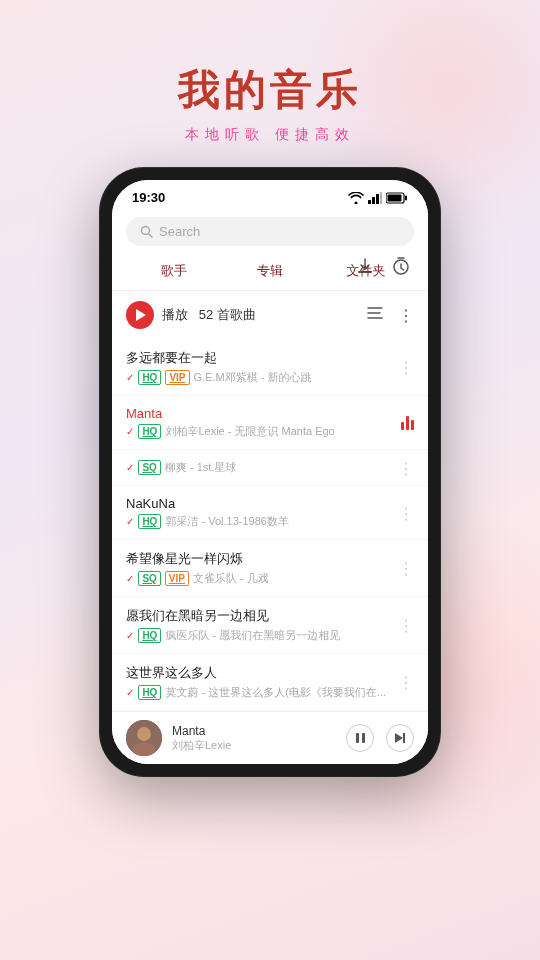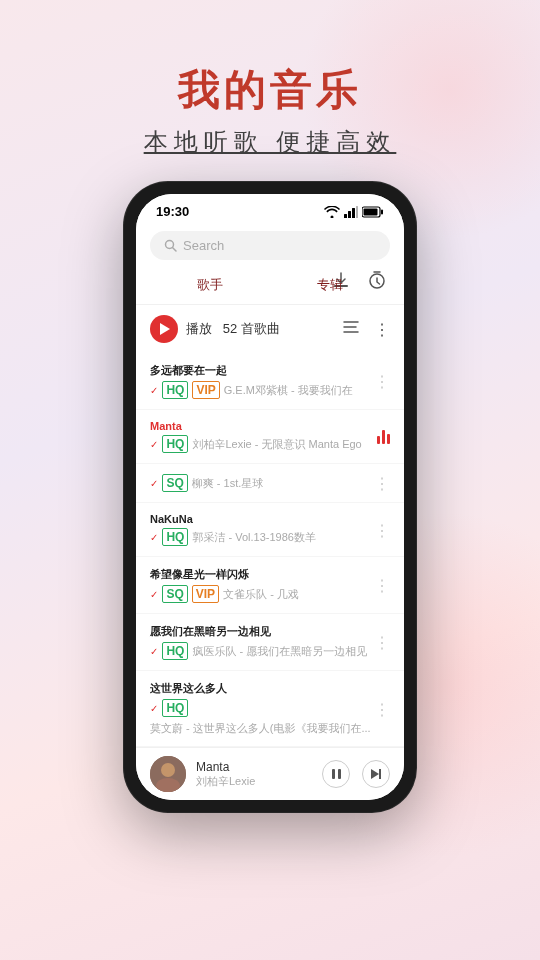--- a/index.html
+++ b/index.html
@@ -46,31 +46,30 @@
       margin-top: 14px;
     }
     .header-title {
       font-size: 42px;
       font-weight: 700;
       color: #c0392b;
       letter-spacing: 4px;
       margin-bottom: 8px;
     }
     .header-subtitle {
-      font-size: 24px;
-      color: #404040;
+      font-size: 14px;
+      color: #ec4899;
       letter-spacing: 6px;
-      text-decoration: underline;
     }
 
     
     .phone-mockup {
       position: relative;
       z-index: 3;
-      width: 292px;
+      width: 340px;
       margin: 0 auto;
       background: #1a1a1a;
       border-radius: 44px;
       padding: 12px;
       box-shadow: 0 20px 60px rgba(0,0,0,0.35), 0 0 0 1px #333;
     }
     .phone-screen {
       background: #fff;
       border-radius: 36px;
       overflow: hidden;
@@ -213,44 +212,45 @@
     .song-list {
       background: #fff;
       overflow-y: auto;
     }
     .song-item {
       padding: 10px 14px;
       border-bottom: 1px solid #f5f5f5;
       position: relative;
     }
     .song-title {
-      font-size: 11px;
-      font-weight: 700;
+      font-size: 13px;
+      font-weight: 400;
       color: #222;
       margin-bottom: 3px;
     }
     .song-title.red {
       color: #e03030;
     }
     .song-meta {
       display: flex;
       align-items: center;
       gap: 4px;
       flex-wrap: wrap;
     }
     .check-icon {
       color: #e03030;
       font-size: 10px;
     }
     .badge {
-      font-size: 12px;
+      font-size: 10px;
       padding: 1px 3px;
       border-radius: 2px;
       font-weight: 600;
       border: 1px solid;
+      text-decoration: underline;
     }
     .badge-hq {
       color: #27ae60;
       border-color: #27ae60;
     }
     .badge-sq {
       color: #27ae60;
       border-color: #27ae60;
     }
     .badge-vip {
@@ -419,20 +419,21 @@
             <path d="M10 8v4l2.5 2" stroke="#555" stroke-width="1.5" stroke-linecap="round" fill="none"></path>
             <path d="M7 2h6" stroke="#555" stroke-width="1.5" stroke-linecap="round"></path>
           </svg>
         </div>
       </div>
     </div>
 
     <div class="tabs">
       <div class="tab">歌手</div>
       <div class="tab">专辑</div>
+      <div class="tab">文件夹</div>
     </div>
 
     <div class="play-bar">
       <div class="play-left">
         <div class="play-btn">
           <div class="play-btn-triangle"></div>
         </div>
         <span class="play-count">
           <span>播放</span>
           &nbsp;
@@ -453,21 +454,21 @@
 
     <div class="song-list">
 
       <div class="song-item">
         <div class="song-title">多远都要在一起</div>
         <div class="song-meta">
           <span class="check-icon">✓</span>
           <span class="badge badge-hq">HQ</span>
           <span class="badge badge-vip">VIP</span>
           <span class="song-info-text">
-            <span>G.E.M邓紫棋</span> - <span>我要我们在</span>
+            <span>G.E.M邓紫棋</span> - <span>新的心跳</span>
           </span>
         </div>
         <div class="more-btn">⋮</div>
       </div>
 
       <div class="song-item">
         <div class="song-title red">Manta</div>
         <div class="song-meta">
           <span class="check-icon">✓</span>
           <span class="badge badge-hq">HQ</span>

